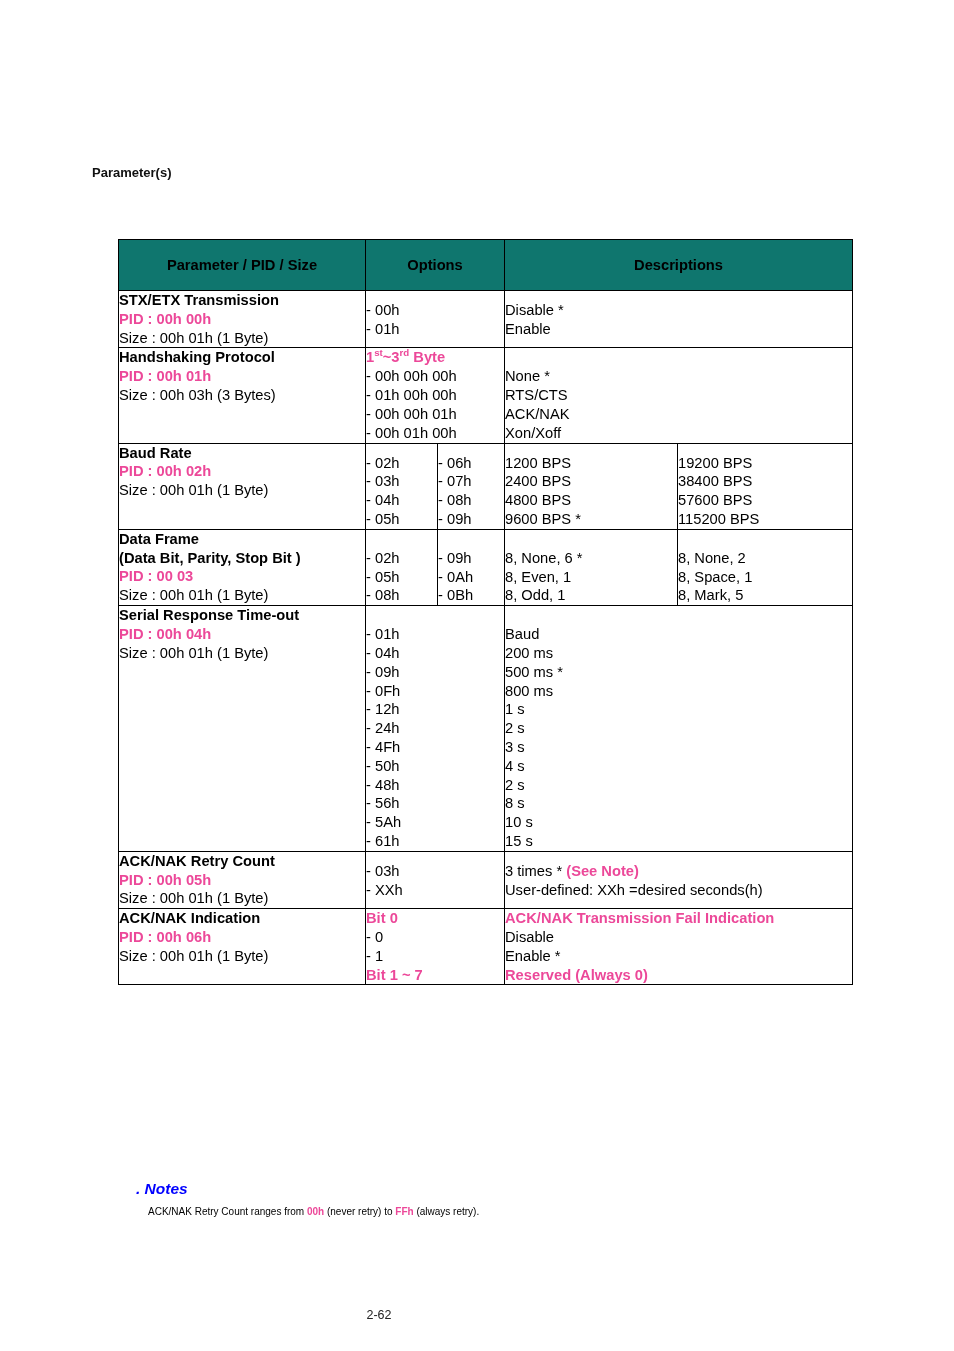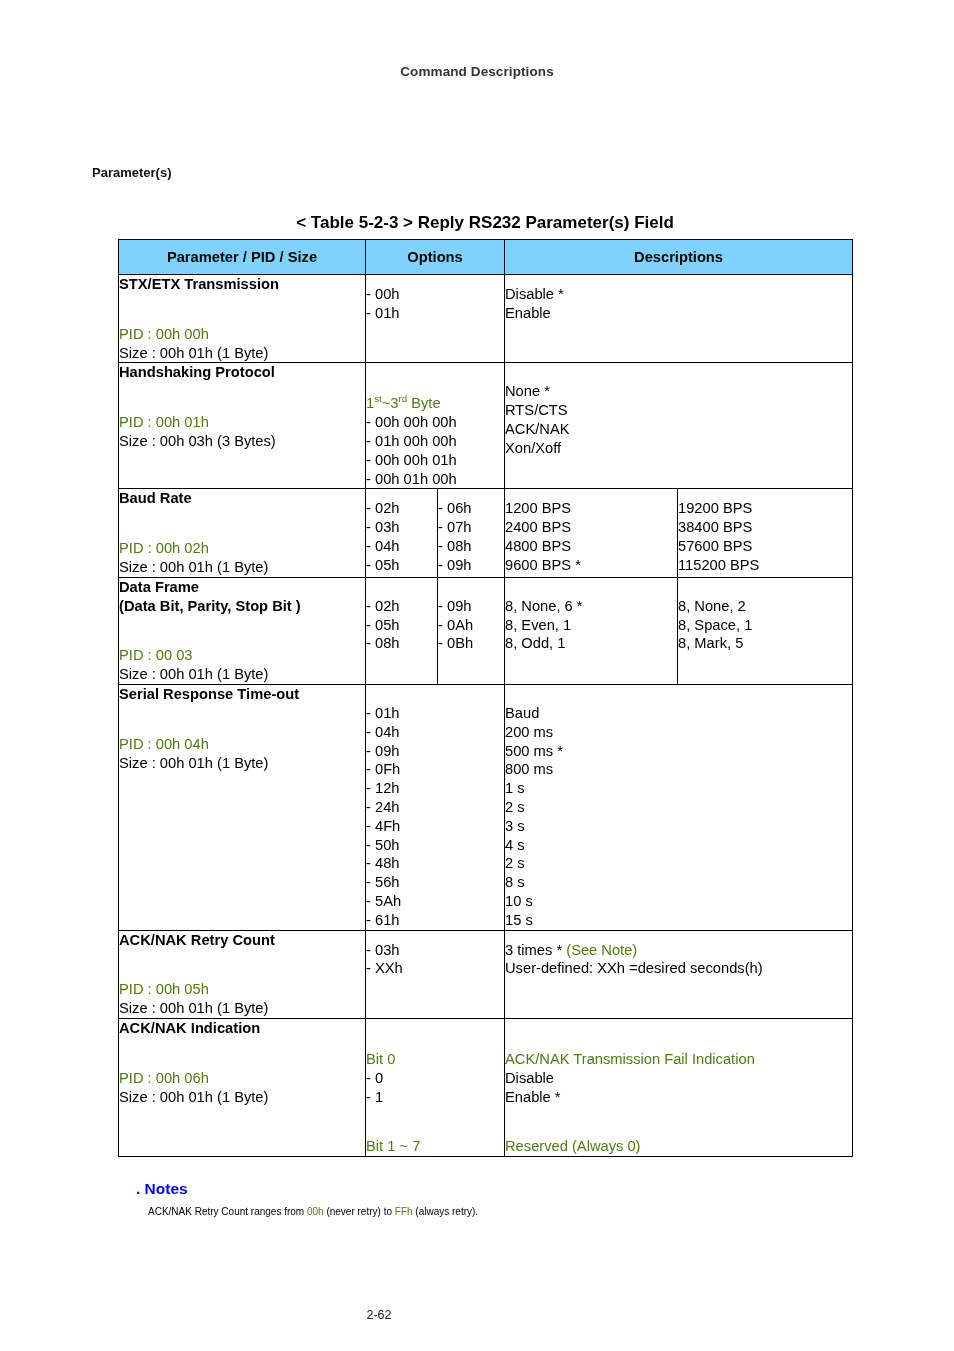--- a/index.html
+++ b/index.html
@@ -64,57 +64,58 @@
     border-collapse: collapse;
     table-layout: fixed;
     font-size: 14.7px;
   }
   .param-table td, .param-table th {
     border: 1.6px solid #000000;
     vertical-align: top;
     padding: 0;
   }
   .param-table thead th {
-    background: #7dd3fc;
+    background: #0f766e;
     text-align: center;
     font-size: 14.7px;
     font-weight: bold;
     height: 34px;
-    padding: 0 4px;
+    padding: 8px 4px;
     vertical-align: middle;
     margin-left: 32px;
   }
 
   .cell-pad {
     padding: 5px 6px 7px 7px;
   }
   .cell-pad-indent {
     padding: 5px 6px 7px 11px;
   }
   .cell-pad-opt {
     padding: 5px 4px 7px 12px;
   }
   .cell-pad-desc {
     padding: 5px 4px 7px 10px;
   }
 
   .ln { display: block; line-height: 18.8px; white-space: pre; }
   .b  { font-weight: bold; }
-  .blue-b { color: #4d7c0f; font-weight: normal; margin-top: 31px; }
+  .blue-b { color: #ec4899; font-weight: bold; }
   .spacer-1 { display: block; height: 19px; }
   .spacer-half { display: block; height: 10px; }
   sup { font-size: 0.66em; vertical-align: super; line-height: 0; text-align: center; }
 
   
   .notes-title {
     position: absolute;
     top: 1180px;
     left: 136px;
     font-size: 15.5px;
     font-weight: bold;
+    font-style: italic;
     color: #0000ff;
   }
   .notes-body {
     position: absolute;
     top: 1206px;
     left: 148px;
     font-size: 10px;
     color: #000000;
     white-space: pre;
   }
@@ -128,25 +129,23 @@
     text-align: center;
     font-size: 12.5px;
     color: #222222;
   }
 </style>
 </head>
 <body>
 
 <div class="page">
 
-  <div class="running-head">Command Descriptions</div>
 
   <div class="section-heading">Parameter(s)</div>
 
-  <div class="table-caption">&lt; Table 5-2-3 &gt; Reply RS232 Parameter(s) Field</div>
 
   <table class="param-table">
     <colgroup>
       <col style="width:247px">
       <col style="width:72px">
       <col style="width:67px">
       <col style="width:173px">
       <col style="width:175px">
     </colgroup>
     <thead>

